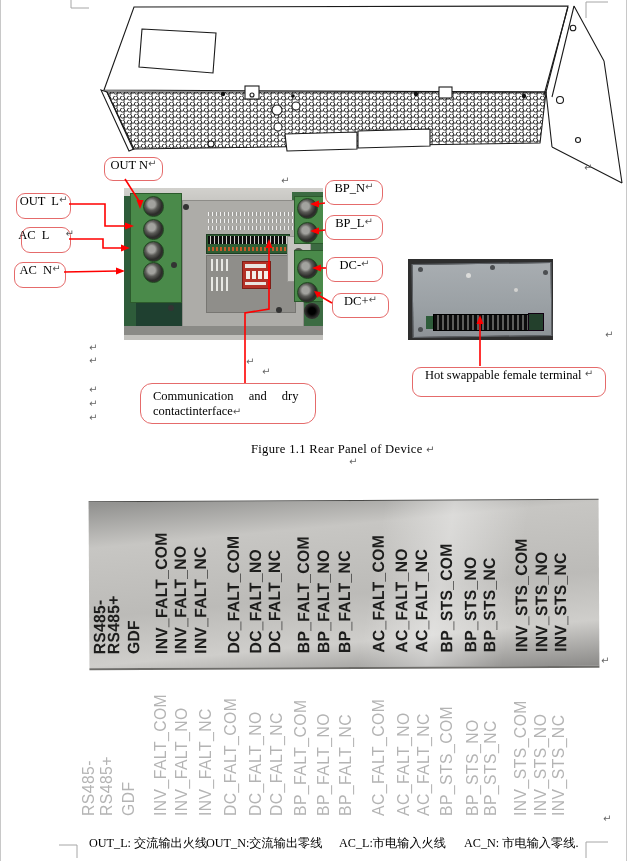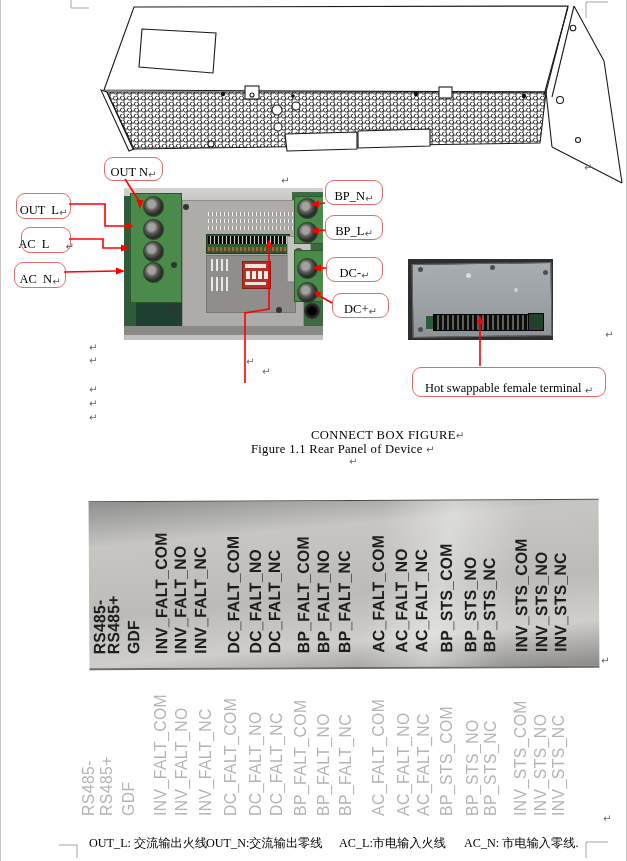--- a/index.html
+++ b/index.html
@@ -1,21 +1,21 @@
 <!DOCTYPE html>
 <html><head>
 <meta charset="utf-8">
 <style>
   html,body{margin:0;padding:0;background:#e8e8e8;}
   #page{position:relative;width:627px;height:861px;background:#fff;margin:0 auto;
         overflow:hidden;font-family:"Liberation Serif",serif;color:#000;
         border-left:1px solid #c8c8c8;border-right:1px solid #c8c8c8;box-sizing:border-box;}
   .abs{position:absolute;}
   
-  .callout{position:absolute;display:flex;align-items:flex-end;justify-content:center;
+  .callout{position:absolute;display:flex;align-items:flex-start;justify-content:center;
            border:1.6px solid #e56b6b;border-radius:9px;background:#fff;
            font-size:12.5px;color:#000;z-index:6;white-space:pre;}
   .pil{color:#555;font-size:10px;font-family:"DejaVu Sans",sans-serif;}
   .stray-pil{position:absolute;color:#666;font-size:10px;z-index:3;font-family:"DejaVu Sans",sans-serif;}
   
   .photo{position:absolute;overflow:hidden;z-index:2;}
   #photo-rear{left:123px;top:188px;width:199px;height:152px;background:linear-gradient(180deg,#d2d1cd 0%,#bdbcb8 18%,#aeadab 70%,#b9b8b4 100%);}
   #photo-hot{left:407px;top:259px;width:145px;height:81px;background:#2e2e2e;}
   #photo-strip{left:88px;top:500px;width:510px;height:166px;
      background:linear-gradient(175deg,#8f8f8d 0%,#c7c6c3 22%,#bcbbb8 55%,#cfcecb 78%,#8b8a88 100%);
@@ -202,22 +202,25 @@
 
   <div class="callout" style="left:103px;top:157px;width:57px;height:22px;"><span>OUT N</span><span class="pil">↵</span></div>
   <div class="callout" style="left:15px;top:193px;width:53px;height:24px;"><span>OUT  L</span><span class="pil">↵</span></div>
   <div class="callout" style="left:20px;top:227px;width:48px;height:24px;gap:16px;"><span>AC  L</span><span class="pil">↵</span></div>
   <div class="callout" style="left:13px;top:262px;width:50px;height:24px;"><span>AC  N</span><span class="pil">↵</span></div>
   <div class="callout" style="left:324px;top:180px;width:56px;height:23px;"><span>BP_N</span><span class="pil">↵</span></div>
   <div class="callout" style="left:324px;top:215px;width:56px;height:23px;"><span>BP_L</span><span class="pil">↵</span></div>
   <div class="callout" style="left:325px;top:257px;width:55px;height:23px;"><span>DC-</span><span class="pil">↵</span></div>
   <div class="callout" style="left:331px;top:293px;width:55px;height:23px;"><span>DC+</span><span class="pil">↵</span></div>
   <div class="callout" style="left:411px;top:367px;width:192px;height:28px;"><span>Hot swappable female terminal </span><span class="pil">↵</span></div>
-
-  <div class="caption" style="left:310px;top:428px;letter-spacing:.4px;"><span>CONNECT BOX FIGURE</span><span class="pil">↵</span></div>
+  <div class="callout" style="left:139px;top:383px;width:176px;height:41px;border-radius:12px;flex-direction:column;align-items:flex-start;padding:2px 12px;box-sizing:border-box;">
+    <span style="word-spacing:12px;">Communication and dry</span>
+    <span><span>contactinterface</span><span class="pil">↵</span></span>
+  </div>
+
   <div class="caption" style="left:250px;top:442px;letter-spacing:.3px;"><span>Figure 1.1 Rear Panel of Device </span><span class="pil">↵</span></div>
 
   <div class="legend-item" style="left:88px;"><span>OUT_L:</span><span> 交流输出火线</span></div>
   <div class="legend-item" style="left:205px;"><span>OUT_N:</span><span>交流输出零线</span></div>
   <div class="legend-item" style="left:338px;"><span>AC_L:</span><span>市电输入火线</span></div>
   <div class="legend-item" style="left:463px;text-align:right;"><span>AC_N:</span><span> 市电输入零线.</span></div>
 
   <span class="stray-pil" style="left:583px;top:162px;">↵</span>
   <span class="stray-pil" style="left:280px;top:175px;">↵</span>
   <span class="stray-pil" style="left:88px;top:342px;">↵</span>

